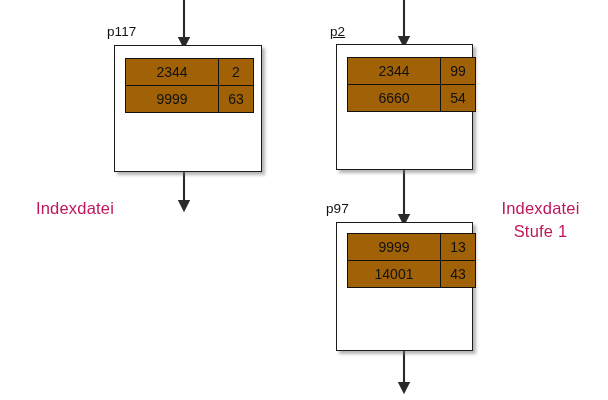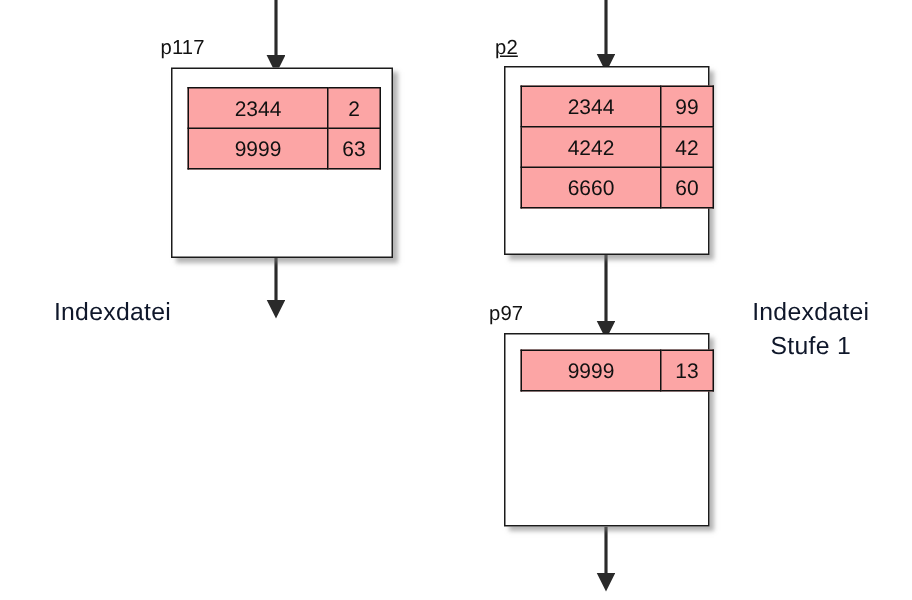--- a/index.html
+++ b/index.html
@@ -46,42 +46,42 @@
     color: #121212;
     letter-spacing: 0.1px;
     white-space: nowrap;
   }
 
   
   .entry-table {
     position: absolute;
     border-collapse: collapse;
     table-layout: fixed;
-    background: #fca5a5;
+    background: #a16207;
   }
   .entry-table td {
     border: 1.3px solid #111111;
     text-align: center;
     font-size: 14px;
     color: #111111;
     padding: 0;
     height: 26px;
     line-height: 26px;
     font-family: "Liberation Sans", sans-serif;
   }
   .entry-table td.key-cell   { width: 92px; }
   .entry-table td.value-cell { width: 34px; }
 
   
   .side-caption {
     position: absolute;
     text-align: center;
     font-size: 16.5px;
     line-height: 23px;
-    color: #0f172a;
+    color: #be185d;
     letter-spacing: 0.2px;
     white-space: nowrap;
   }
 </style>
 </head>
 <body>
 
 <div id="canvas">
 
   <svg id="arrow-layer" viewBox="0 0 608 400" width="608" height="400">
@@ -133,39 +133,39 @@
 
   <div class="page-block" style="left:336px; top:44px; width:137px; height:126px;"></div>
 
   <table class="entry-table" style="left:347px; top:57px;">
     <tbody>
       <tr>
         <td class="key-cell">2344</td>
         <td class="value-cell">99</td>
       </tr>
       <tr>
-        <td class="key-cell">4242</td>
-        <td class="value-cell">42</td>
-      </tr>
-      <tr>
         <td class="key-cell">6660</td>
-        <td class="value-cell">60</td>
+        <td class="value-cell">54</td>
       </tr>
     </tbody>
   </table>
 
   <div class="block-label" style="left:326px; top:201px;">p97</div>
 
   <div class="page-block" style="left:336px; top:222px; width:137px; height:129px;"></div>
 
   <table class="entry-table" style="left:347px; top:233px;">
     <tbody>
       <tr>
         <td class="key-cell">9999</td>
         <td class="value-cell">13</td>
+      </tr>
+      <tr>
+        <td class="key-cell">14001</td>
+        <td class="value-cell">43</td>
       </tr>
     </tbody>
   </table>
 
   <div class="side-caption" style="left:10px; top:197px; width:130px;">
     <div>Indexdatei</div>
   </div>
 
   <div class="side-caption" style="left:478px; top:197px; width:125px;">
     <div>Indexdatei</div>

